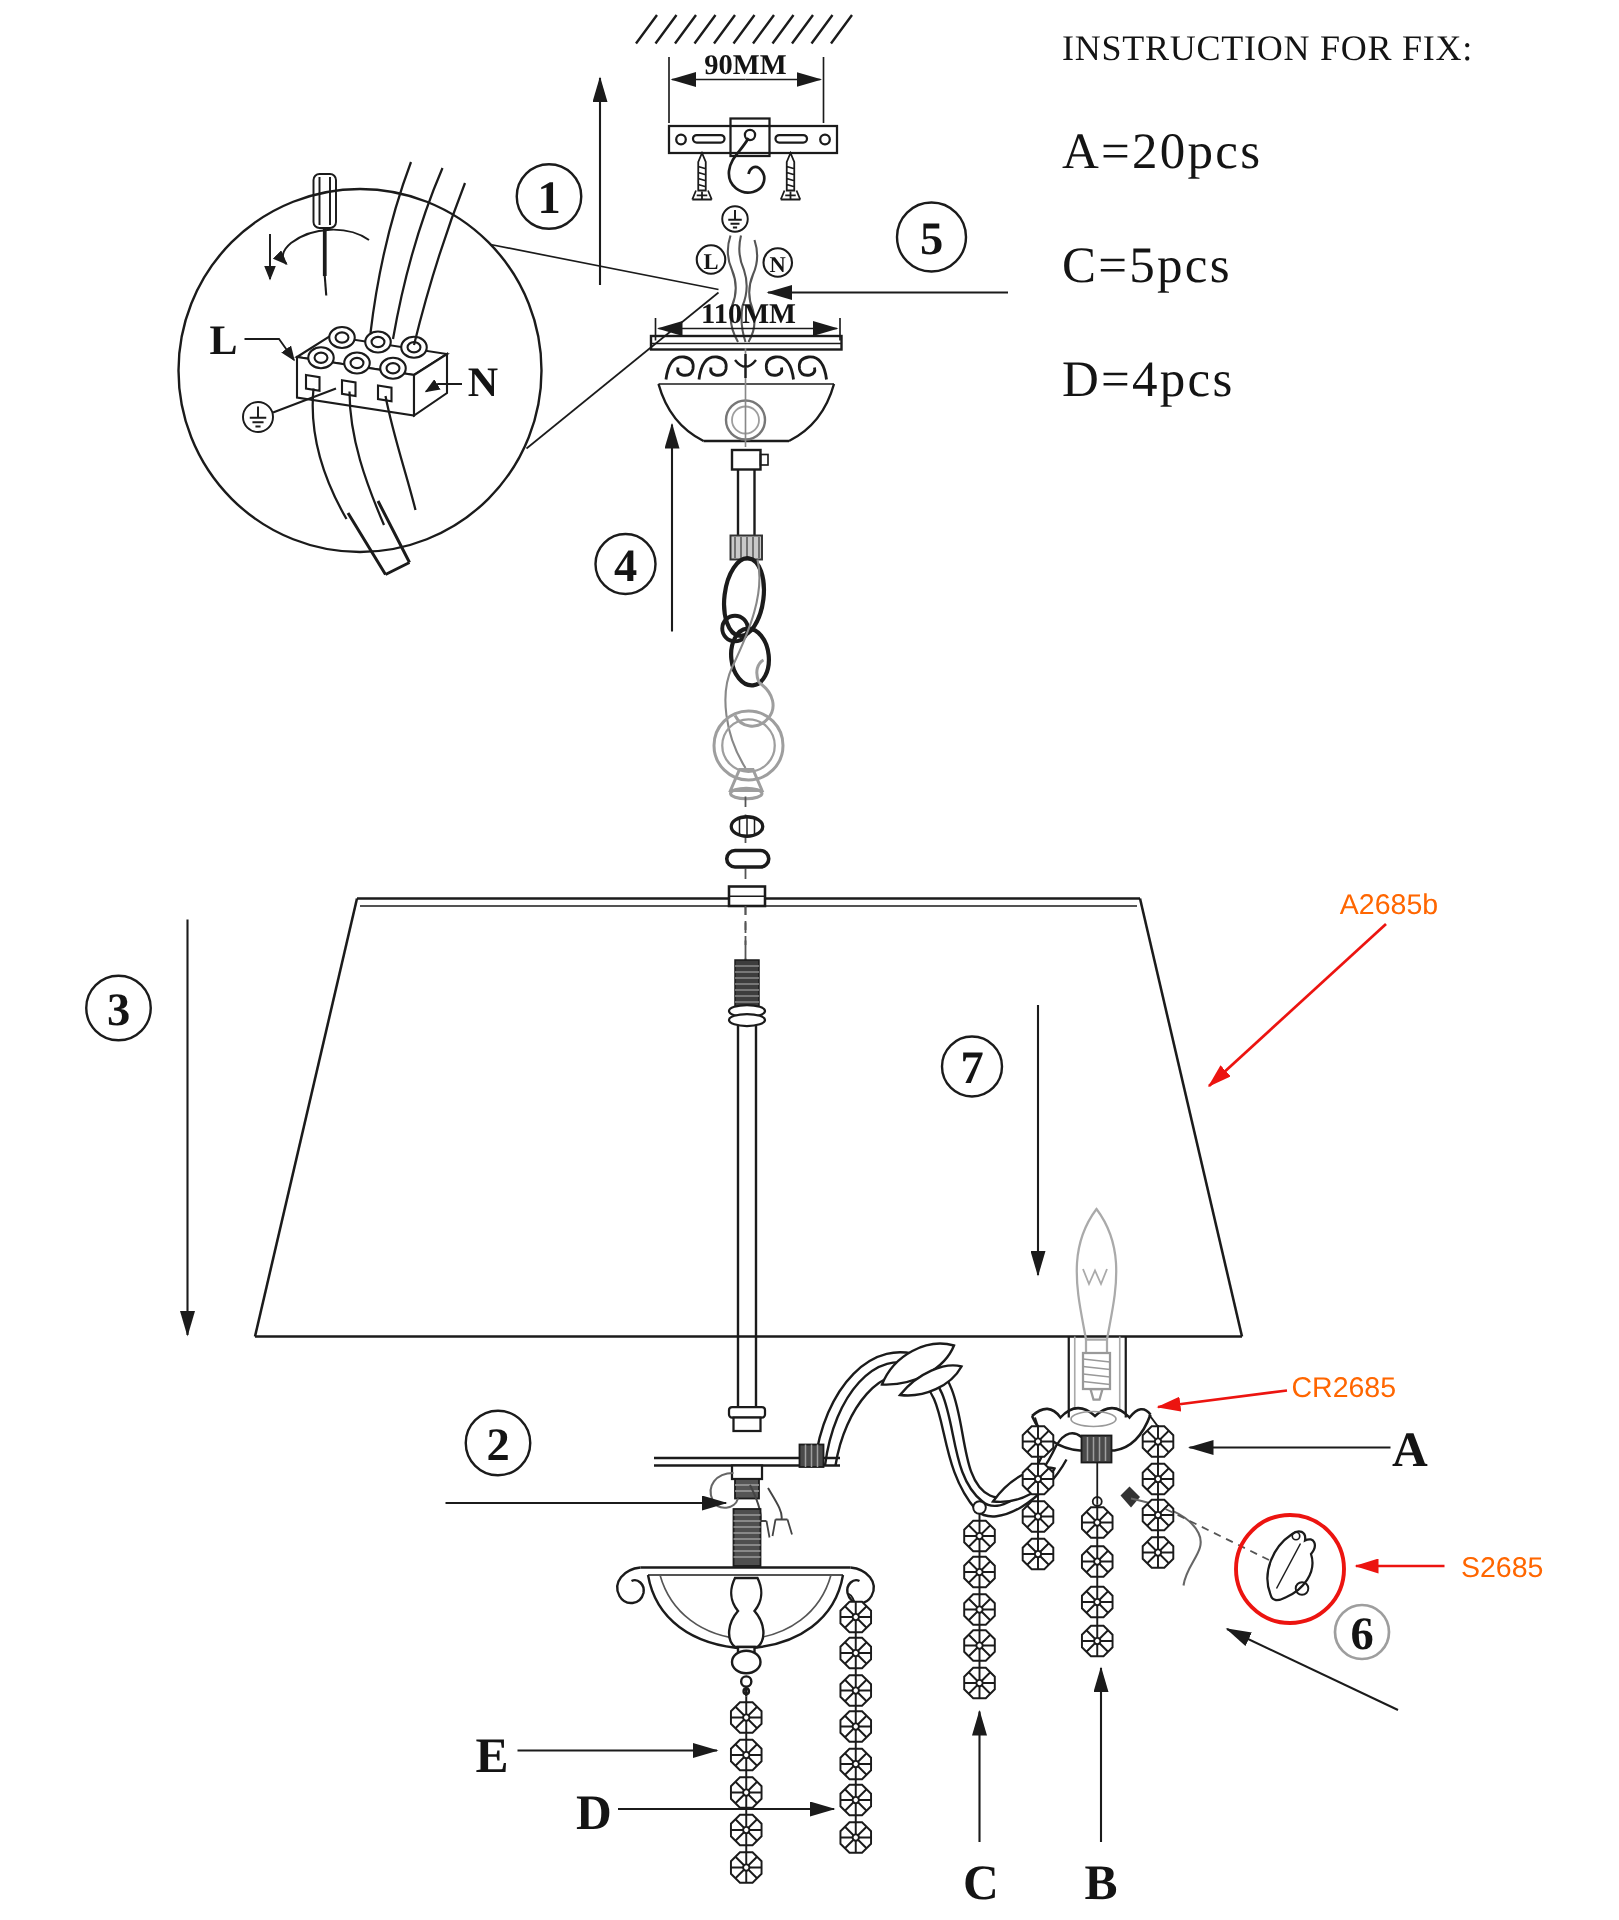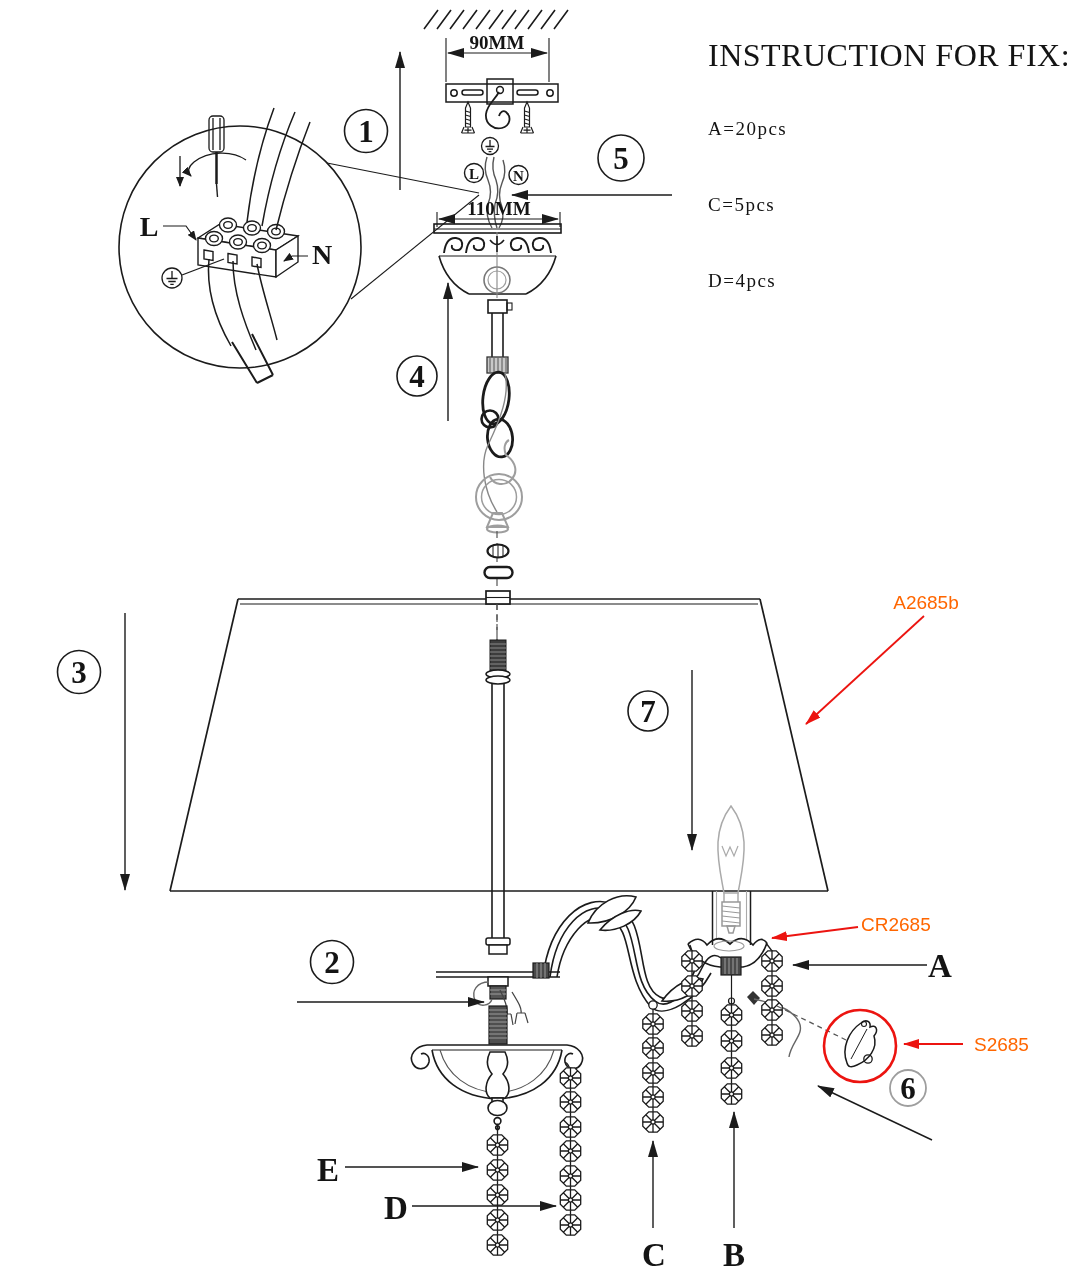--- a/index.html
+++ b/index.html
@@ -1,21 +1,21 @@
 <!DOCTYPE html>
 <html><head>
 <meta charset="utf-8">
 <style>
   html,body{margin:0;padding:0;background:#fff;}
   .stage{position:relative;width:1079px;height:1268px;background:#fff;overflow:hidden;
          font-family:"Liberation Serif",serif;}
   .stage svg{position:absolute;left:0;top:0;}
   .instructions{position:absolute;left:708px;top:20px;color:#141414;}
-  .ins-title{font-size:32px;letter-spacing:.5px;white-space:nowrap;margin-bottom:10px;margin-top:17px;}
-  .ins-item{font-size:19px;line-height:43px;letter-spacing:1.5px;white-space:nowrap;margin-top:33px;}
+  .ins-title{font-size:24px;letter-spacing:.5px;white-space:nowrap;margin-bottom:10px;}
+  .ins-item{font-size:34px;line-height:43px;letter-spacing:1.5px;white-space:nowrap;margin-top:33px;}
   text{font-family:"Liberation Serif",serif;fill:#141414;}
   text.num{font-size:31px;font-weight:600;text-anchor:middle;}
   text.letter{font-size:33px;font-weight:600;text-anchor:middle;}
   text.dim{font-size:19px;font-weight:600;text-anchor:middle;}
   text.wire-s{font-size:15px;font-weight:600;text-anchor:middle;}
   text.code{font-family:"Liberation Sans",sans-serif;font-size:19px;fill:#ff6600;}
 </style>
 </head>
 <body>
 

